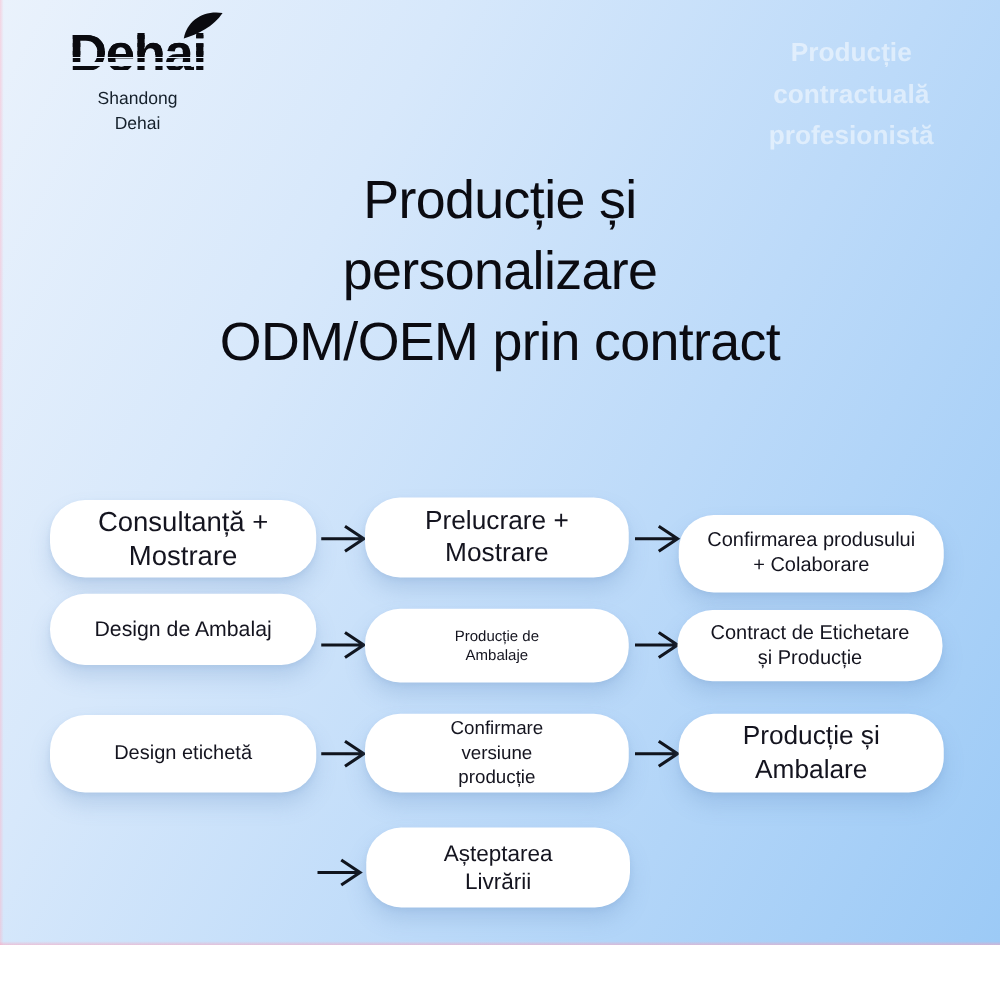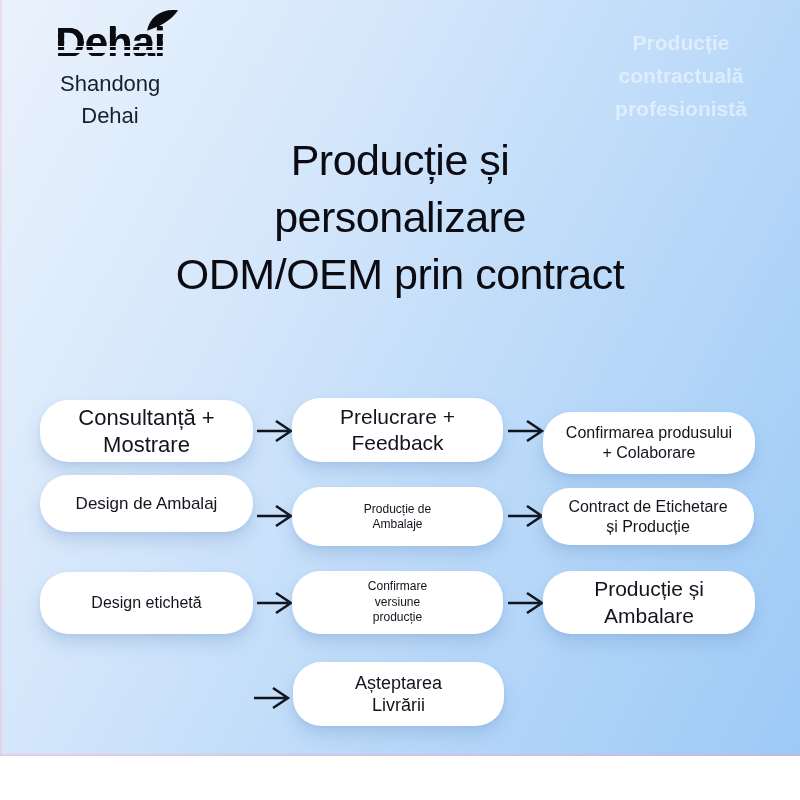--- a/index.html
+++ b/index.html
@@ -36,21 +36,21 @@
     background-image:
       linear-gradient(to bottom, #0a0a0f 0%, #0a0a0f 57%, rgba(0,0,0,0) 57%),
       repeating-linear-gradient(to bottom, #0a0a0f 0px, #0a0a0f 3.2px, rgba(0,0,0,0) 3.2px, rgba(0,0,0,0) 6.2px);
     -webkit-background-clip: text;
     background-clip: text;
   }
   .leaf { position: absolute; right: -16px; top: -13px; transform: rotate(-6deg); }
   .logo-subtitle {
     margin: 4px auto 16px;
     width: 100px;
-    font-size: 22px;
+    font-size: 14px;
     line-height: 1.45;
     color: #15202b;
     white-space: pre-line;
   }
 
   
   .watermark {
     position: absolute; right: 24px; top: 26px; width: 190px;
     text-align: center;
     font-size: 21px; font-weight: 600; line-height: 33px;
@@ -80,21 +80,21 @@
     white-space: pre-line;
     box-shadow: 0 10px 16px rgba(105,145,195,0.25), 0 2px 4px rgba(105,145,195,0.15);
   }
   .b11 { left: 40px;  top: 400px; width: 213px; height: 62px; font-size: 22px; }
   .b12 { left: 292px; top: 398px; width: 211px; height: 64px; font-size: 21px; }
   .b13 { left: 543px; top: 412px; width: 212px; height: 62px; font-size: 16px; }
   .b21 { left: 40px;  top: 475px; width: 213px; height: 57px; font-size: 17px; }
   .b22 { left: 292px; top: 487px; width: 211px; height: 59px; font-size: 12px; }
   .b23 { left: 542px; top: 488px; width: 212px; height: 57px; font-size: 16px; }
   .b31 { left: 40px;  top: 572px; width: 213px; height: 62px; font-size: 16px; }
-  .b32 { left: 292px; top: 571px; width: 211px; height: 63px; font-size: 12px; line-height: 1.3; }
+  .b32 { left: 292px; top: 571px; width: 211px; height: 63px; font-size: 15px; line-height: 1.3; }
   .b33 { left: 543px; top: 571px; width: 212px; height: 63px; font-size: 21px; }
   .b41 { left: 293px; top: 662px; width: 211px; height: 64px; font-size: 18px; }
 
   .arrow { position: absolute; width: 38px; height: 26px; }
   .a1 { left: 256px; top: 418px; }
   .a2 { left: 507px; top: 418px; }
   .a3 { left: 256px; top: 503px; }
   .a4 { left: 507px; top: 503px; }
   .a5 { left: 256px; top: 590px; }
   .a6 { left: 507px; top: 590px; }
@@ -125,21 +125,21 @@
   <div class="title">Producție și
 personalizare
 ODM/OEM prin contract</div>
 
   <div class="box b11">Consultanță +
 Mostrare</div>
   <svg class="arrow a1" viewBox="0 0 38 26">
     <path d="M1 13 H33 M20 3 L35 13 L20 23" fill="none" stroke="#10141d" stroke-width="2.5"></path>
   </svg>
   <div class="box b12">Prelucrare +
-Feedback</div>
+Mostrare</div>
   <svg class="arrow a2" viewBox="0 0 38 26">
     <path d="M1 13 H33 M20 3 L35 13 L20 23" fill="none" stroke="#10141d" stroke-width="2.5"></path>
   </svg>
   <div class="box b13">Confirmarea produsului
 + Colaborare</div>
 
   <div class="box b21">Design de Ambalaj</div>
   <svg class="arrow a3" viewBox="0 0 38 26">
     <path d="M1 13 H33 M20 3 L35 13 L20 23" fill="none" stroke="#10141d" stroke-width="2.5"></path>
   </svg>

